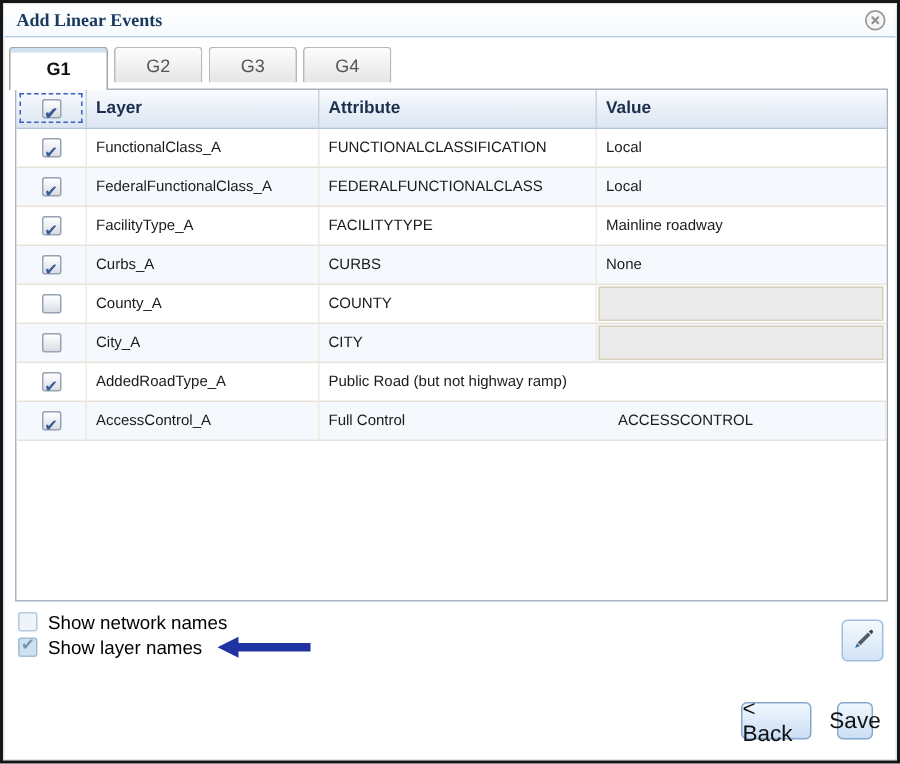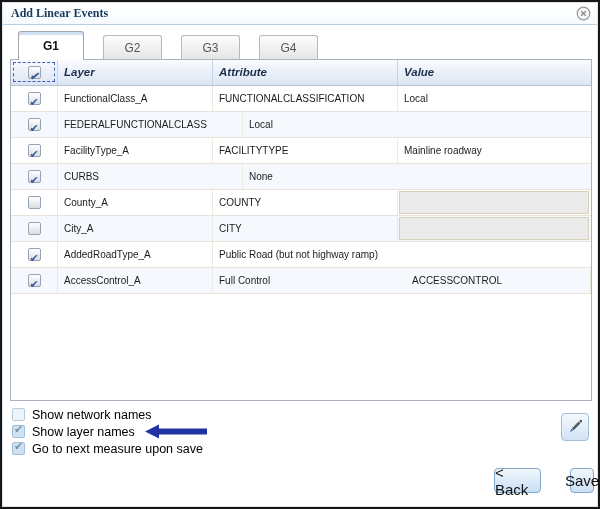--- a/index.html
+++ b/index.html
@@ -21,22 +21,22 @@
     display:flex;align-items:center;padding-left:8px;box-sizing:border-box;
     background:linear-gradient(#ffffff,#f6fafd);
   }
   .title{font-size:12px;font-weight:bold;color:#17395e;font-family:Liberation Serif, serif;}
   .close-btn{
     position:absolute;right:7px;top:4px;width:15px;height:15px;
     display:flex;align-items:center;justify-content:center;cursor:pointer;
   }
   
   .tab-strip{
-    position:absolute;left:16px;top:29px;height:28px;
-    display:flex;align-items:flex-end;gap:19px;z-index:3;
+    position:absolute;left:4px;top:29px;height:28px;
+    display:flex;align-items:flex-start;gap:4px;z-index:3;
   }
   .tab{
     box-sizing:border-box;height:24px;width:59px;
     background:linear-gradient(#fdfdfd,#e5e5e5);
     border:1px solid #b9b9b9;border-bottom:none;
     border-radius:3px 3px 0 0;
     display:flex;align-items:center;justify-content:center;
     font-size:12px;color:#555;cursor:pointer;
   }
   .tab.active{
@@ -49,21 +49,21 @@
   .grid-panel{
     position:absolute;left:8px;top:57px;width:582px;height:342px;
     box-sizing:border-box;border:1px solid #a9b3c0;background:#fff;overflow:hidden;
   }
   .grid-header{
     display:flex;height:26px;box-sizing:border-box;
     background:linear-gradient(#f9fbfe,#dbe5f2);
     border-bottom:1px solid #b4c3d8;
     font-size:11.5px;font-weight:bold;color:#1c2f4e;
   }
-  .hcell{box-sizing:border-box;padding-left:6px;line-height:25px;border-right:1px solid #c9d3e0;font-style:italic;}
+  .hcell{box-sizing:border-box;padding-left:6px;line-height:25px;border-right:1px solid #c9d3e0;}
   .col-check{width:47px;}
   .col-layer{width:155px;}
   .col-attr{width:185px;}
   .col-value{flex:1;border-right:none !important;}
   .hdr-check{
     display:flex;align-items:center;justify-content:center;
     position:relative;padding-left:0;
   }
   .hdr-check::after{
     content:'';position:absolute;left:2px;top:2px;right:2px;bottom:3px;
@@ -119,21 +119,21 @@
     display:flex;align-items:center;justify-content:center;cursor:pointer;
   }
   .btn{
     position:absolute;top:466px;height:25px;box-sizing:border-box;
     border:1px solid #84a7cd;border-radius:4px;
     background:linear-gradient(#f0f7fd,#cadff5);
     font-size:15px;color:#111;font-family:inherit;
     display:flex;align-items:center;justify-content:center;cursor:pointer;
   }
   .btn-back{right:57px;width:47px;}
-  .btn-save{right:4px;width:24px;}
+  .btn-save{right:16px;width:24px;}
 </style>
 </head>
 <body>
 
 <div class="dialog">
 
   <div class="titlebar">
     <span class="title">Add Linear Events</span>
   </div>
   <div class="close-btn">
@@ -173,35 +173,37 @@
             <span class="cb checked"></span>
           </div>
           <div class="cell col-layer">FunctionalClass_A</div>
           <div class="cell col-attr">FUNCTIONALCLASSIFICATION</div>
           <div class="cell col-value">Local</div>
         </div>
         <div class="grid-row alt">
           <div class="cell col-check cell-check">
             <span class="cb checked"></span>
           </div>
+          <div class="cell col-layer">FederalFunctionalClass_A</div>
           <div class="cell col-attr">FEDERALFUNCTIONALCLASS</div>
           <div class="cell col-value">Local</div>
         </div>
         <div class="grid-row">
           <div class="cell col-check cell-check">
             <span class="cb checked"></span>
           </div>
           <div class="cell col-layer">FacilityType_A</div>
           <div class="cell col-attr">FACILITYTYPE</div>
           <div class="cell col-value">Mainline roadway</div>
         </div>
         <div class="grid-row alt">
           <div class="cell col-check cell-check">
             <span class="cb checked"></span>
           </div>
+          <div class="cell col-layer">Curbs_A</div>
           <div class="cell col-attr">CURBS</div>
           <div class="cell col-value">None</div>
         </div>
         <div class="grid-row">
           <div class="cell col-check cell-check">
             <span class="cb"></span>
           </div>
           <div class="cell col-layer">County_A</div>
           <div class="cell col-attr">COUNTY</div>
           <div class="cell col-value cell-editor">
@@ -241,24 +243,20 @@
         <span class="cb2"></span>
         <span class="opt-label">Show network names</span>
       </div>
       <div class="opt-row">
         <span class="cb2 checked"></span>
         <span class="opt-label">Show layer names</span>
         <svg class="annot-arrow" width="64" height="15" viewBox="0 0 64 15">
       <polygon points="0,7.5 14,0.5 14,4.6 62,4.6 62,10.4 14,10.4 14,14.5" fill="#2133a3"></polygon>
     </svg>
       </div>
-      <div class="opt-row">
-        <span class="cb2 checked"></span>
-        <span class="opt-label">Go to next measure upon save</span>
-      </div>
     </div>
 
   <div class="edit-btn">
     <svg width="16" height="16" viewBox="0 0 16 16">
       <path d="M11.6 2.6 L13.4 4.4 L6.6 11.2 L4.8 9.4 Z" fill="#565b63"></path>
       <path d="M12.2 2 L13 1.3 A1.15 1.15 0 0 1 14.7 3 L14 3.8 Z" fill="#3c4049"></path>
       <polygon points="3,13 6.2,11.6 4.4,9.8" fill="#2f6cb0"></polygon>
     </svg>
   </div>
 

